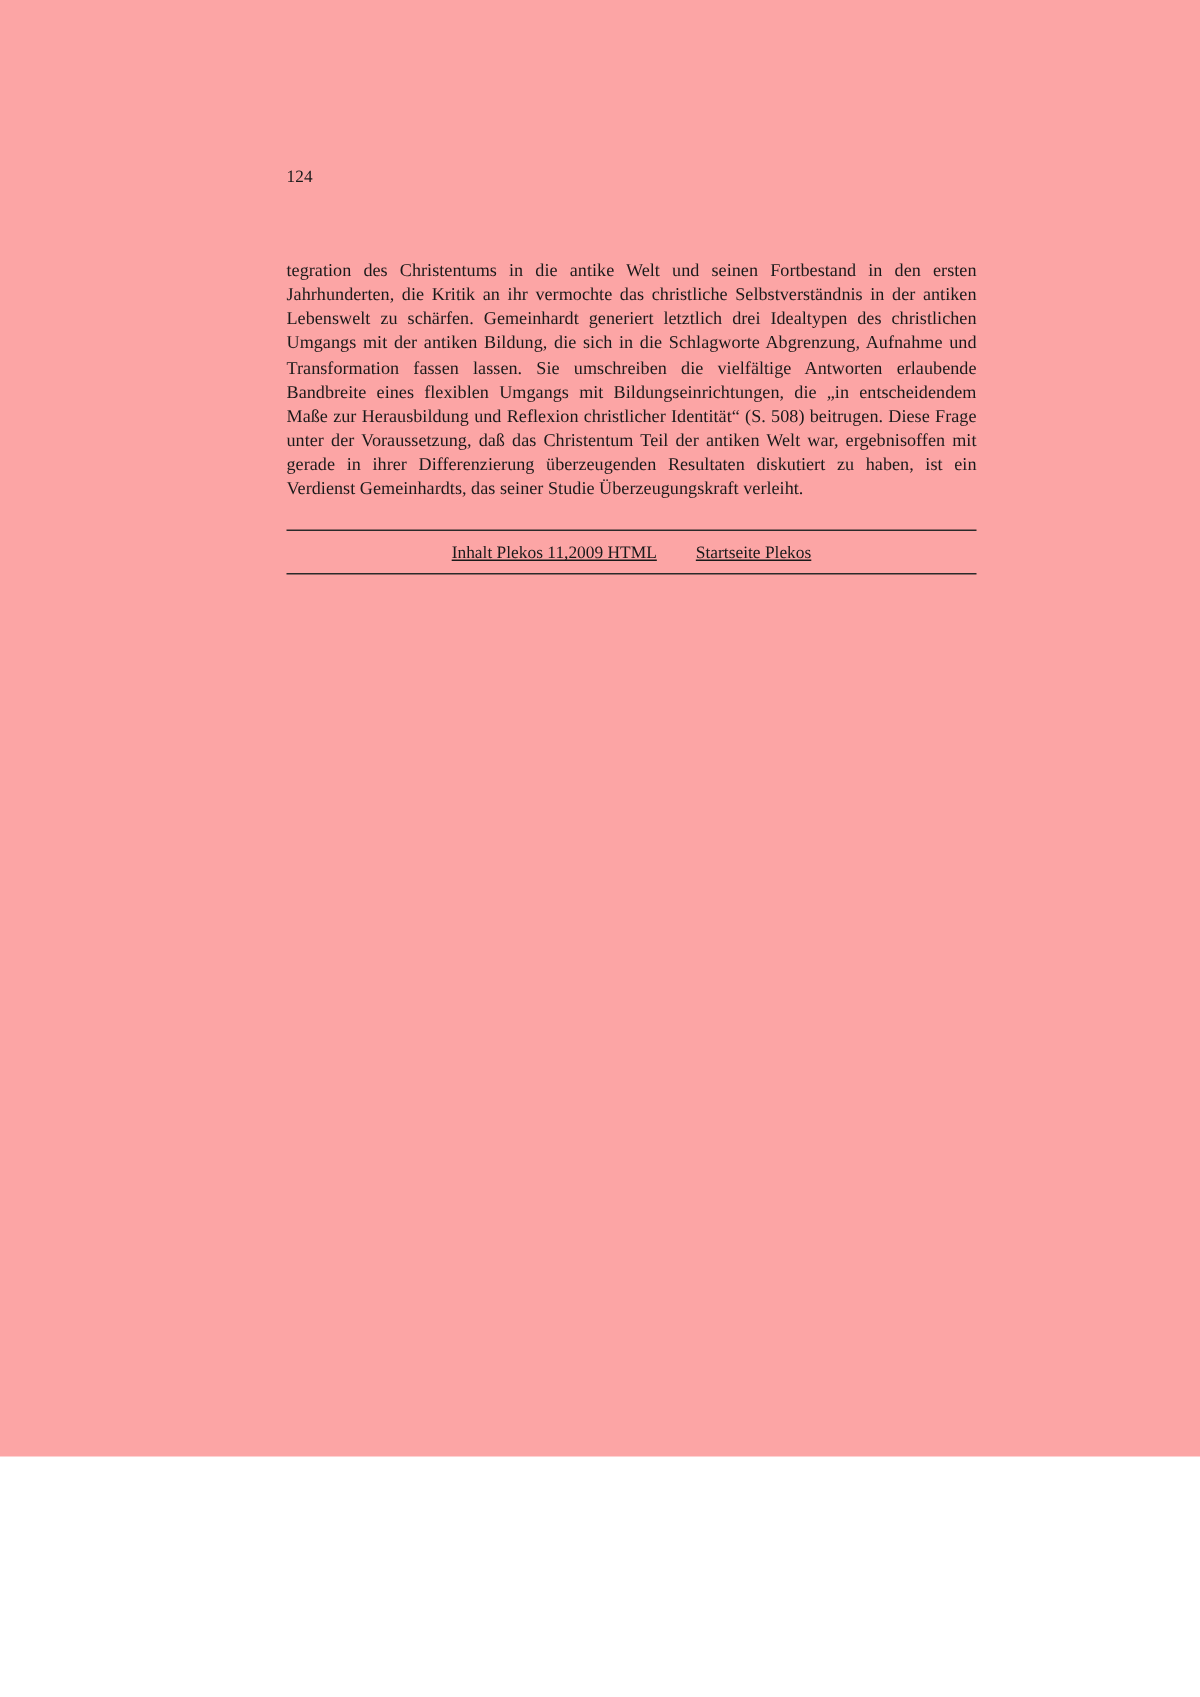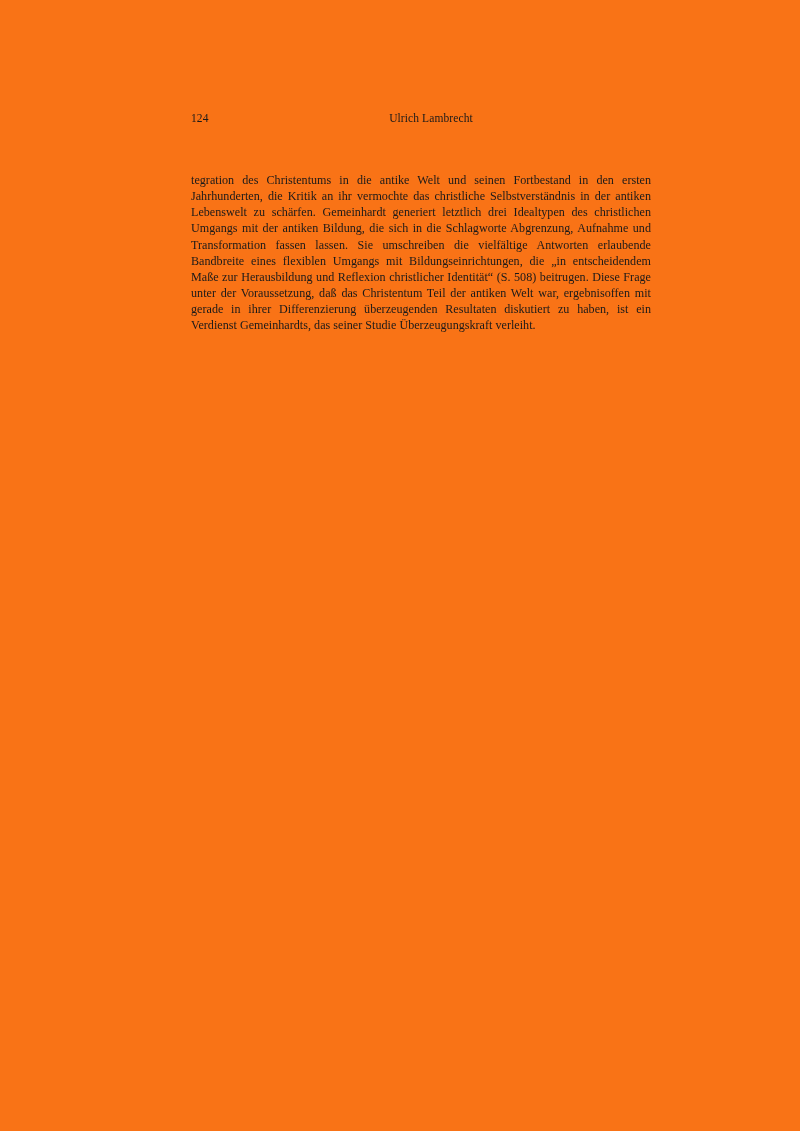--- a/index.html
+++ b/index.html
@@ -13,22 +13,22 @@
     font-family: "Liberation Serif", serif;
     color: #1a1a1a;
     position: relative;
     overflow: hidden;
   }
   .page {
     position: absolute;
     left: 0;
     top: 0;
     width: 800px;
-    height: 1131px;
-    background: #f97316;
+    height: 971px;
+    background: #fca5a5;
   }
   .content {
     position: absolute;
     left: 191px;
     top: 112px;
     width: 460px;
   }
   .running-head {
     display: flex;
     align-items: baseline;
@@ -91,21 +91,28 @@
   }
 </style>
 </head>
 <body>
 
 <div class="page">
   <div class="content">
 
     <div class="running-head">
       <span class="folio">124</span>
-      <span class="head-title">Ulrich Lambrecht</span>
     </div>
 
     <p class="body-text">tegration des Christentums in die antike Welt und seinen Fortbestand in den ersten Jahrhunderten, die Kritik an ihr vermochte das christliche Selbstverständnis in der antiken Lebenswelt zu schärfen. Gemeinhardt generiert letztlich drei Idealtypen des christlichen Umgangs mit der antiken Bildung, die sich in die Schlagworte Abgrenzung, Aufnahme und Transformation fassen lassen. Sie umschreiben die vielfältige Antworten erlaubende Bandbreite eines flexiblen Umgangs mit Bildungseinrichtungen, die „in entscheidendem Maße zur Herausbildung und Reflexion christlicher Identität“ (S. 508) beitrugen. Diese Frage unter der Voraussetzung, daß das Christentum Teil der antiken Welt war, ergebnisoffen mit gerade in ihrer Differenzierung überzeugenden Resultaten diskutiert zu haben, ist ein Verdienst Gemeinhardts, das seiner Studie Überzeugungskraft verleiht.</p>
 
 
+    <div class="footer">
+      <hr class="rule">
+      <div class="footer-links">
+        <a class="link" href="#">Inhalt Plekos 11,2009 HTML</a>
+        <a class="link" href="#">Startseite Plekos</a>
+      </div>
+      <hr class="rule">
+    </div>
 
   </div>
 </div>
 
 </body></html>

